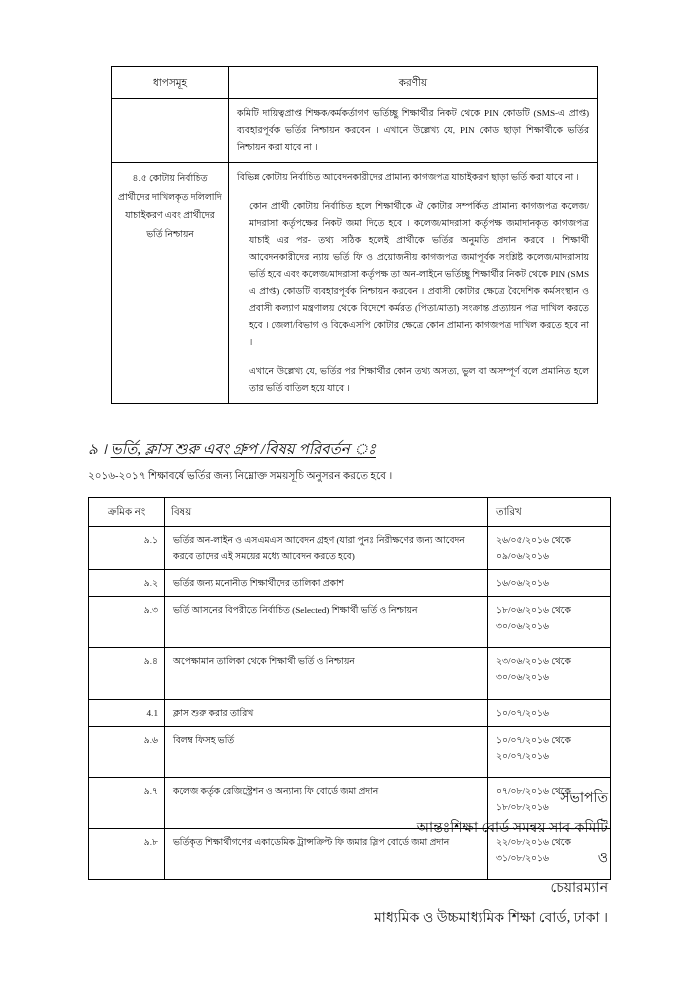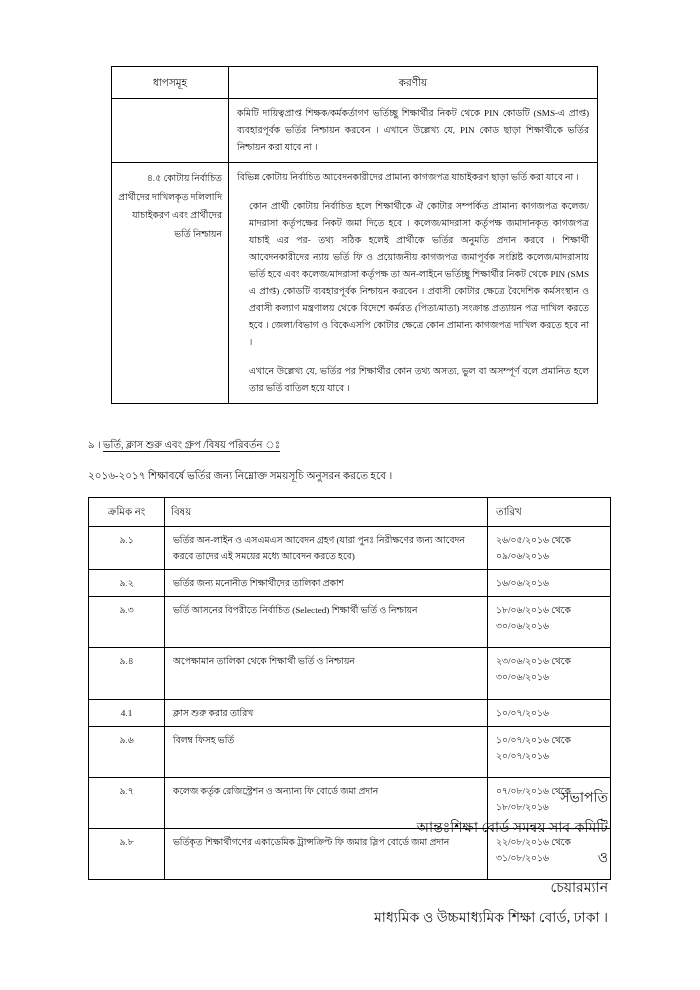--- a/index.html
+++ b/index.html
@@ -54,21 +54,21 @@
   table.steps td.col-step {
     width: 104px;
   }
   table.steps th {
     text-align: center;
     font-size: 10.4px;
     padding-top: 6px;
     padding-bottom: 6px;
   }
   table.steps td.col-step {
-    text-align: right;
+    text-align: center;
     line-height: 2.0;
     padding-top: 6px;
   }
   table.steps td.col-action {
     text-align: justify;
     text-justify: inter-word;
     padding: 6px 8px 6px 8px;
   }
   table.steps td.col-action p {
     margin: 0 0 0 0;
@@ -78,22 +78,23 @@
   table.steps td.col-action p + p {
     margin-top: 12px;
     margin-left: 12px;
   }
 
   
   .sec9-no {
     position: absolute;
     left: 88px;
     top: 437px;
-    font-size: 10px;
+    font-size: 15px;
     white-space: nowrap;
+    font-style: italic;
   }
   .sec9-no .u {
     text-decoration: underline;
     text-underline-offset: 2.5px;
   }
   .sec9-intro {
     position: absolute;
     left: 88px;
     top: 468px;
     font-size: 10.4px;
@@ -108,21 +109,21 @@
     width: 523px;
   }
   table.sched {
     width: 523px;
     font-size: 9.2px;
     line-height: 1.75;
   }
   table.sched td.c-sl,
   table.sched th.c-sl {
     width: 63px;
-    text-align: center;
+    text-align: right;
   }
   table.sched td.c-date,
   table.sched th.c-date {
     width: 108px;
     text-align: left;
     padding-left: 8px;
   }
   table.sched th {
     font-size: 10.2px;
     text-align: left;

